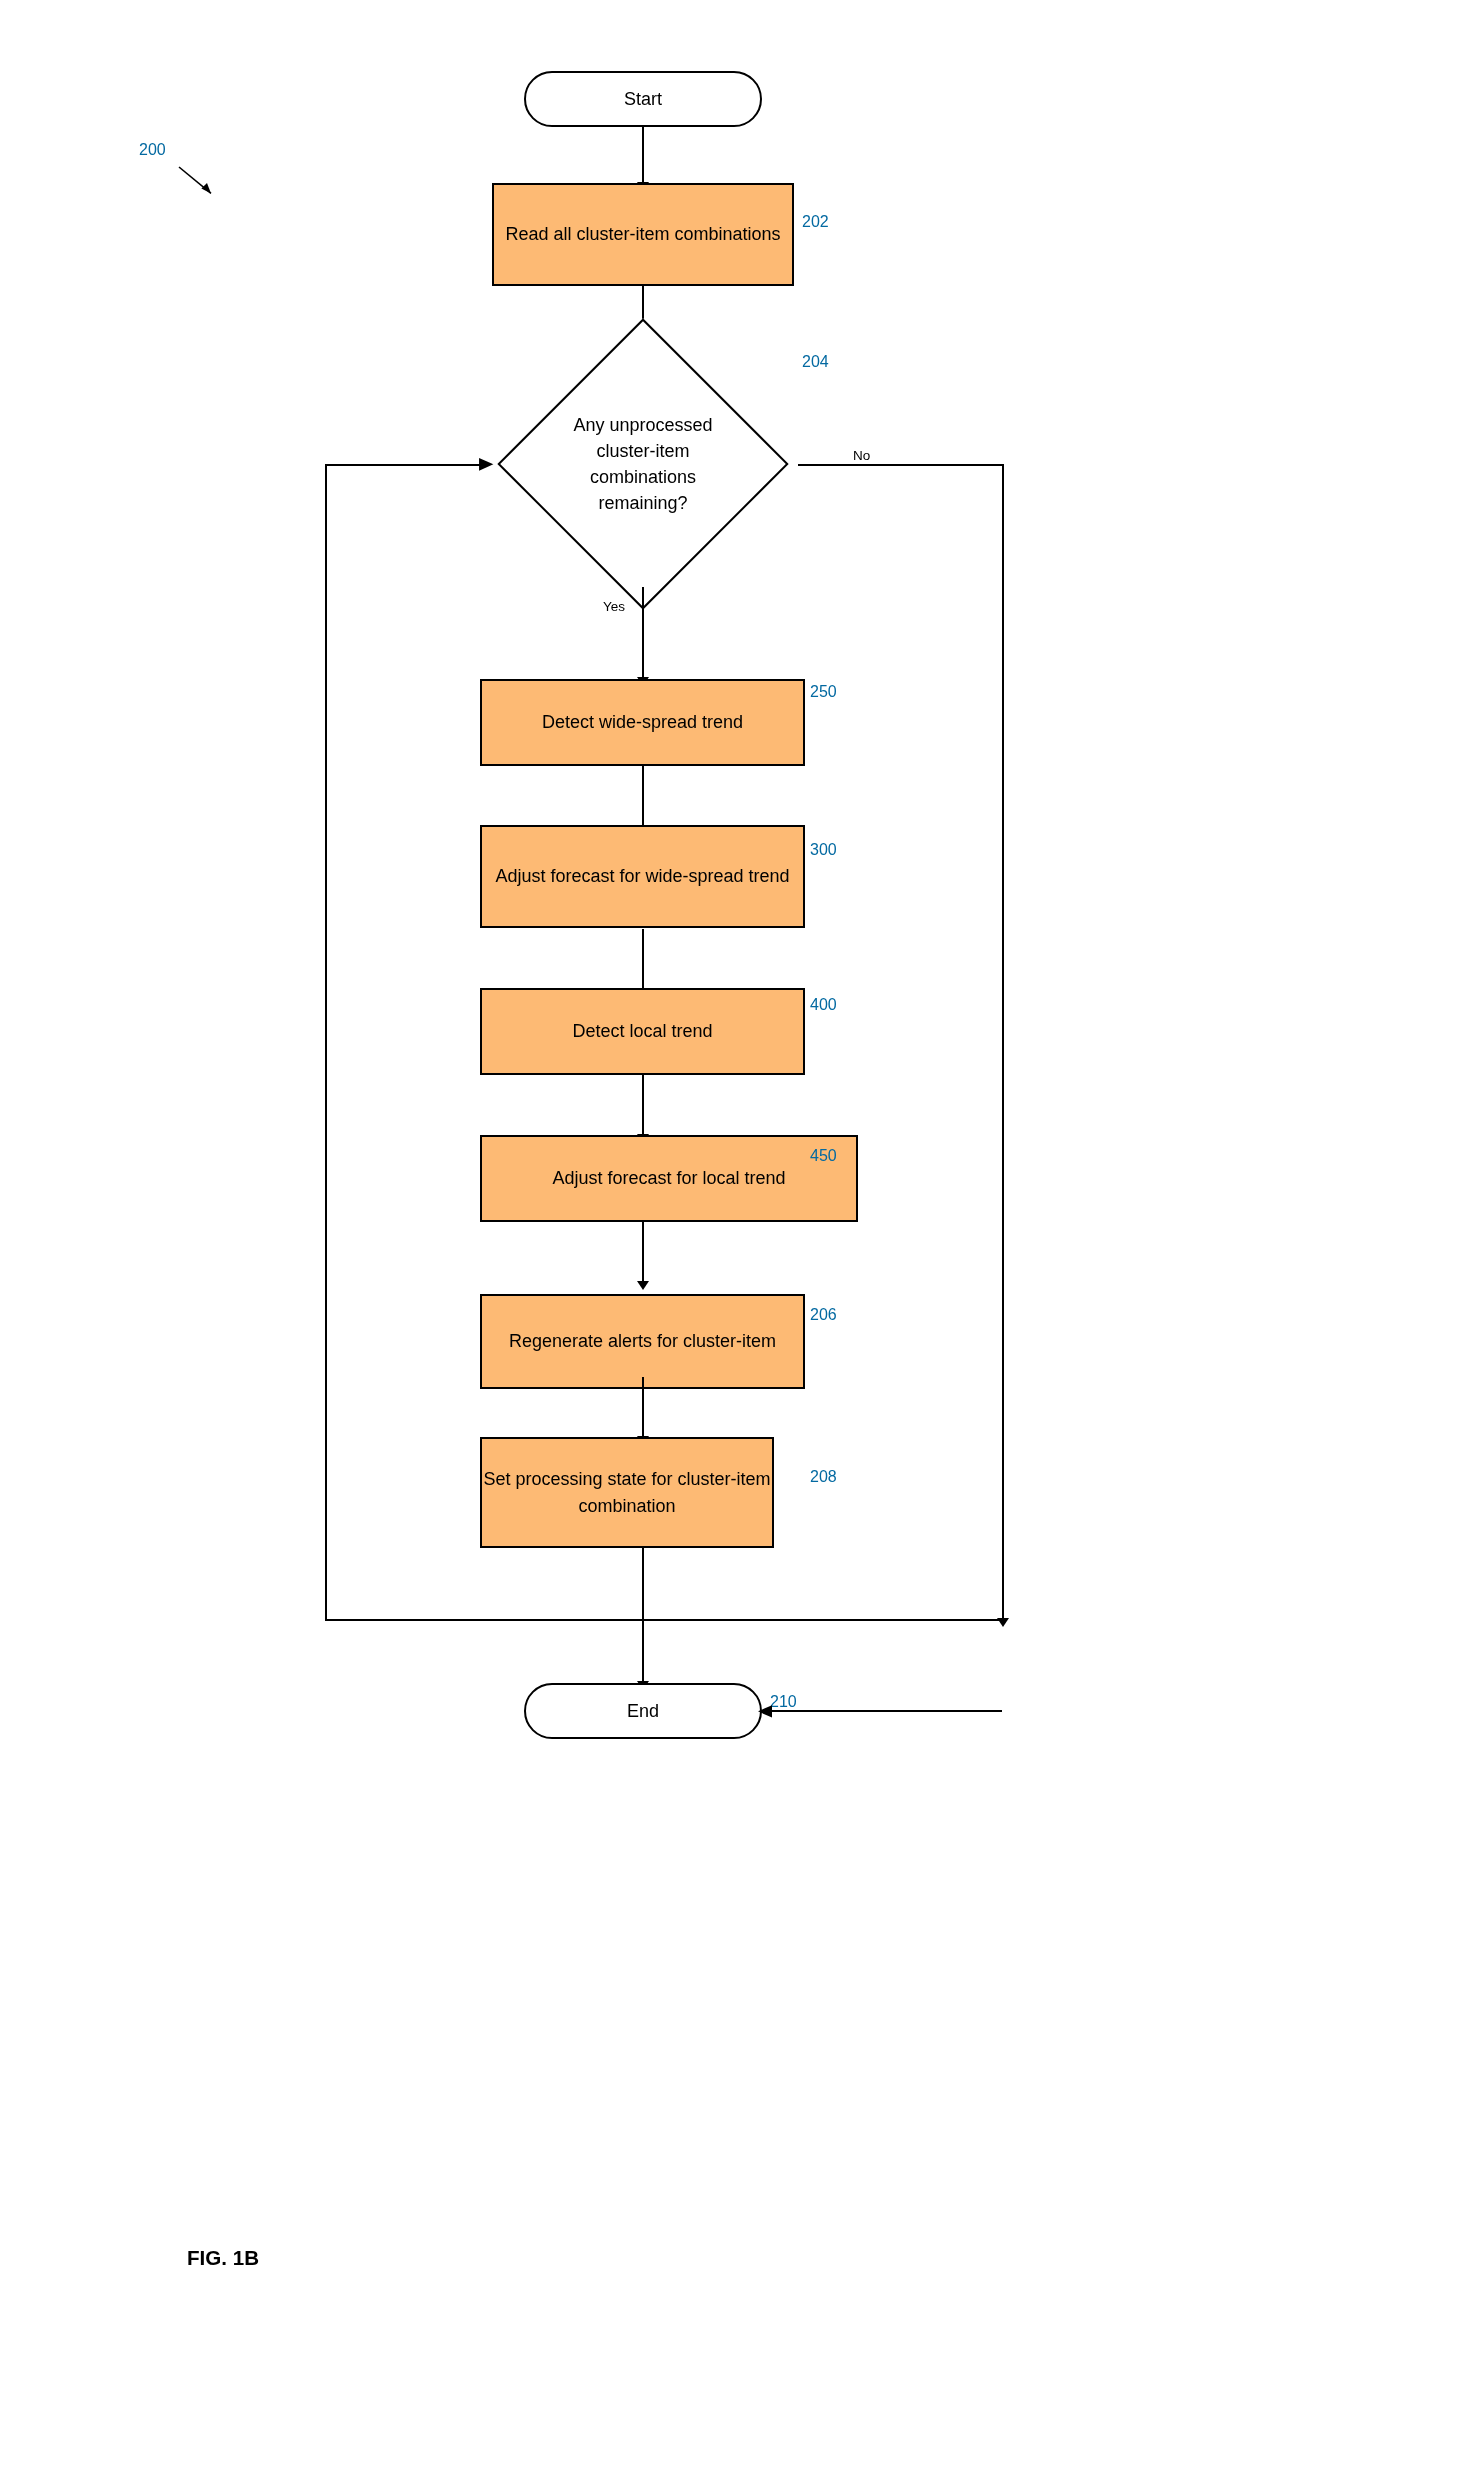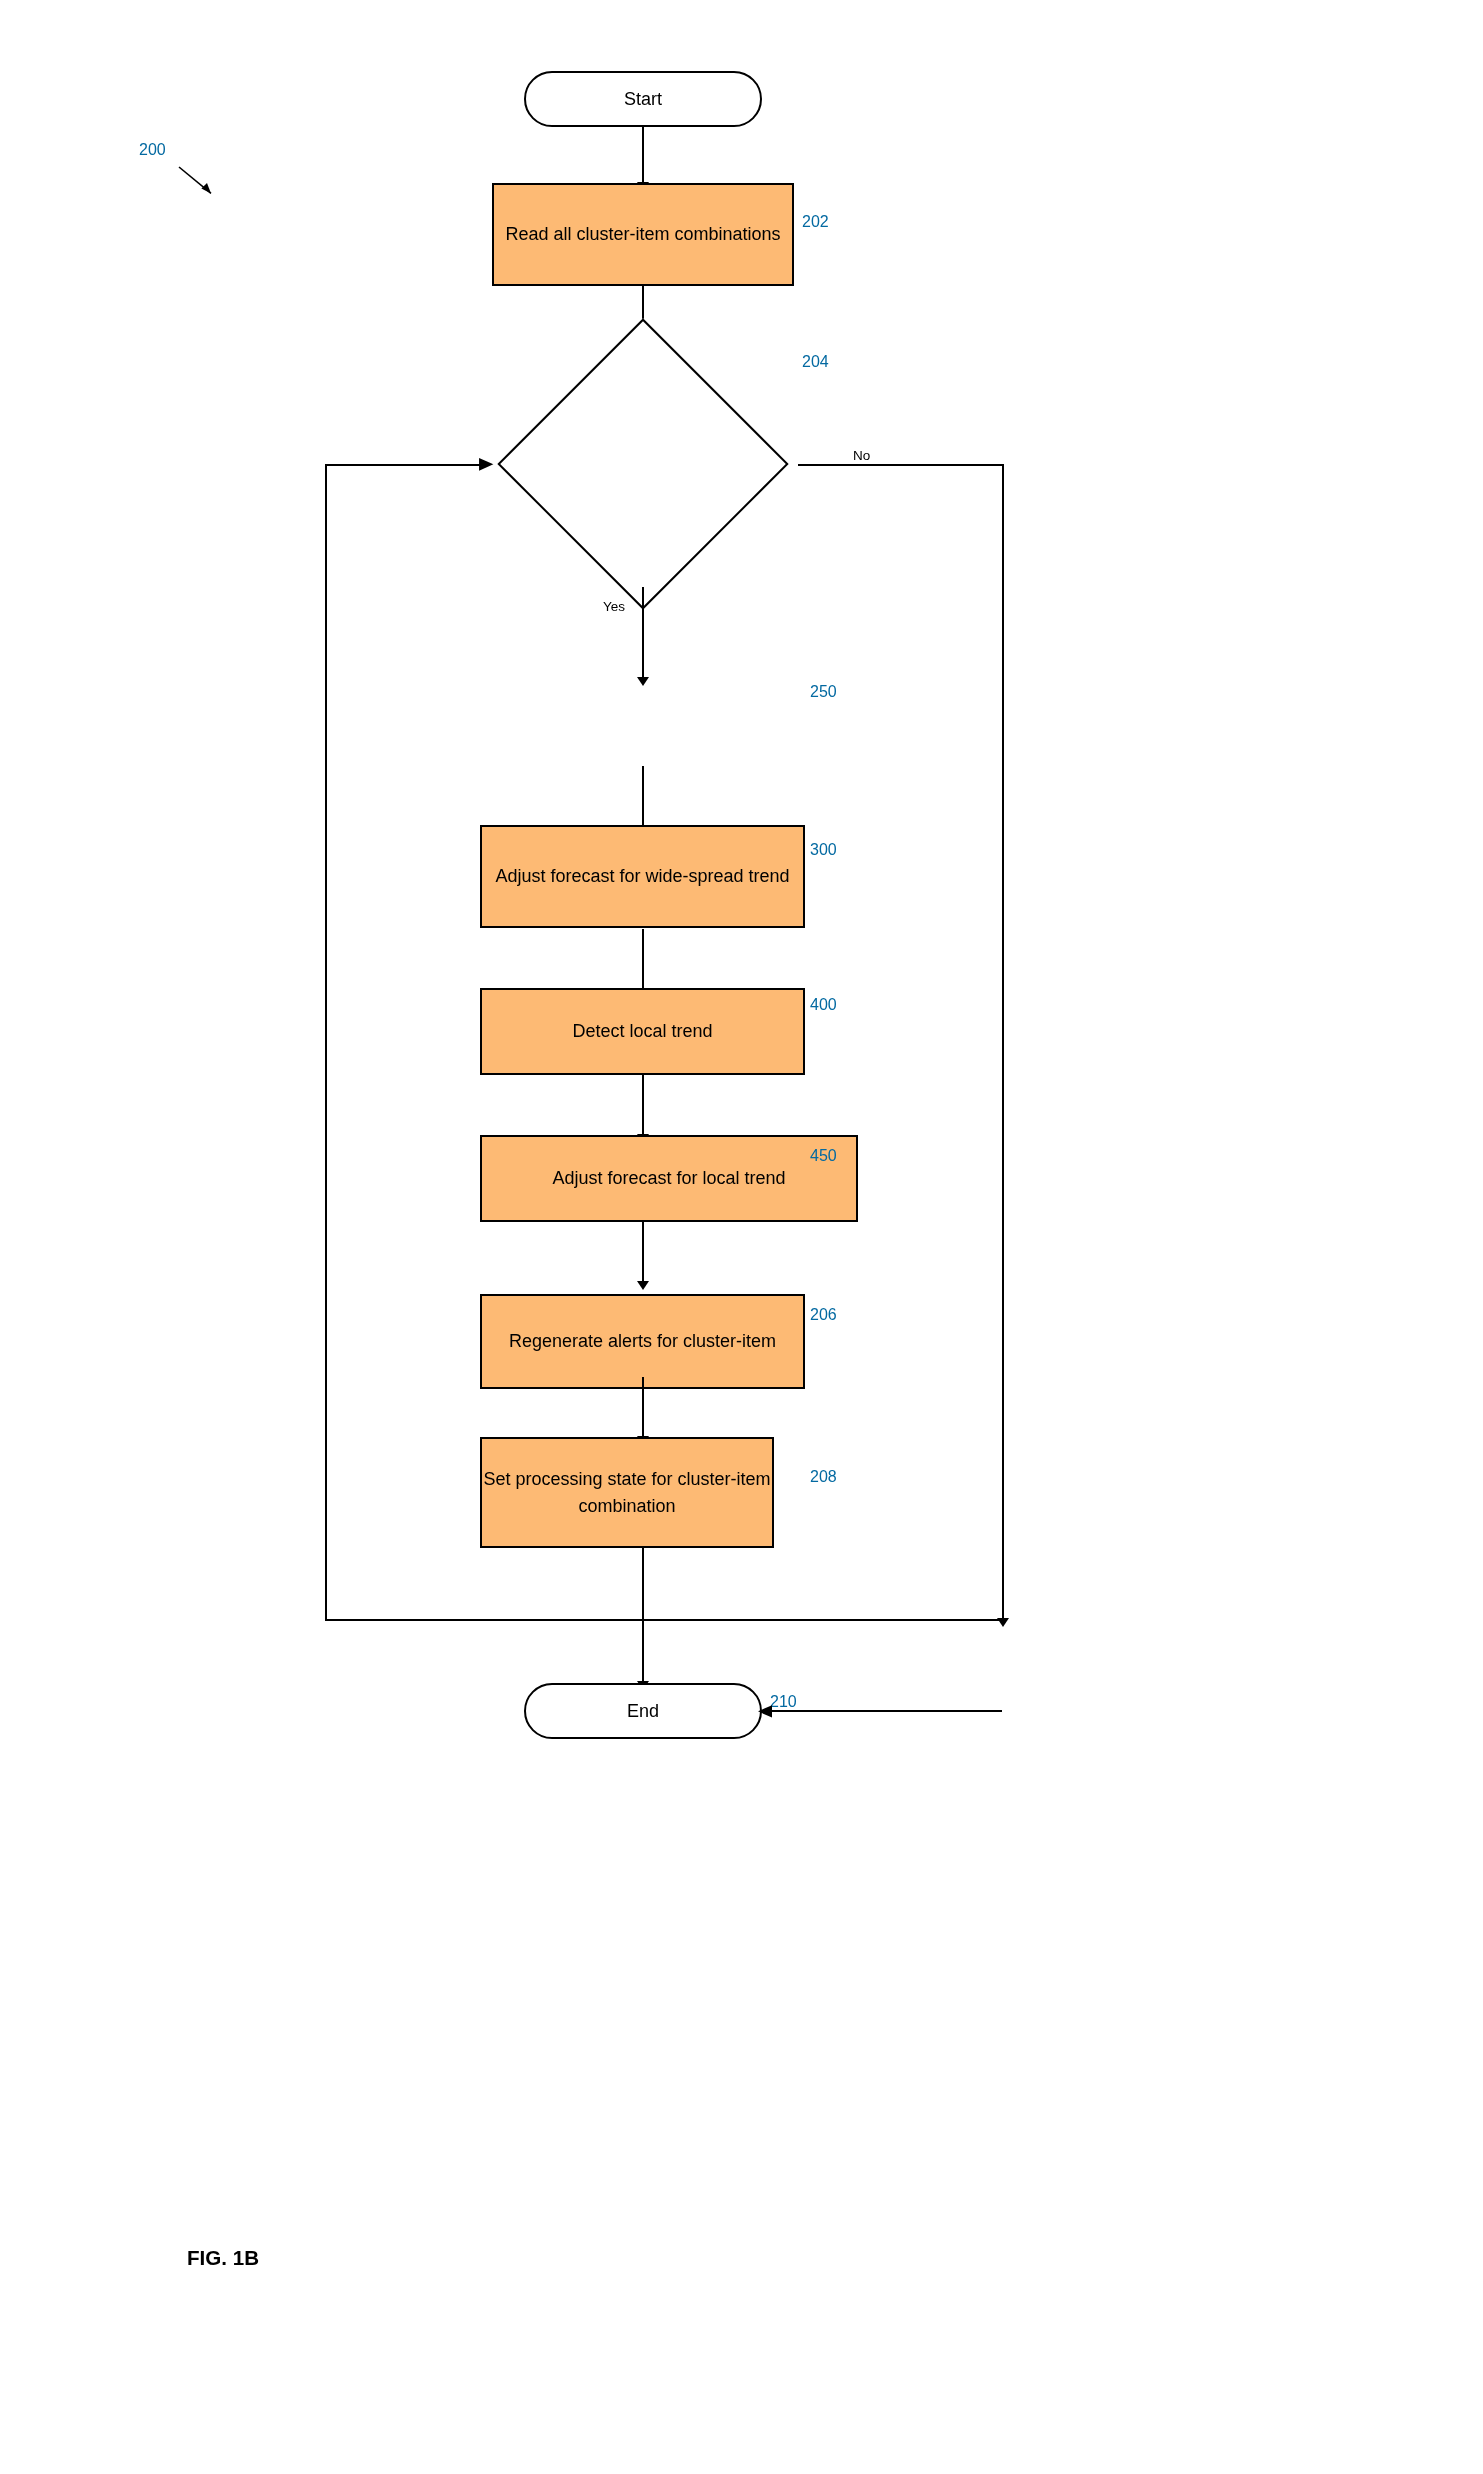--- a/index.html
+++ b/index.html
@@ -125,36 +125,46 @@
 cluster-item
 combinations</span>
   </div>
 
   <div class="ref-label" style="left:802px; top:213px;">202</div>
 
   <div class="arrow-v" style="left:642px; top:286px; height:56px;"></div>
 
   <div class="diamond-wrapper" style="left:488px; top:341px; width:310px; height:246px;">
     <div class="diamond"></div>
+    <div class="diamond-text">
+      <span class="shape-text">Any
+unprocessed
+cluster-item
+combinations
+remaining?</span>
+    </div>
   </div>
 
   <div class="ref-label" style="left:802px; top:353px;">204</div>
 
   <div class="label" style="left:603px; top:599px;">Yes</div>
 
   <div class="arrow-v" style="left:642px; top:587px; height:91px;"></div>
 
   <div class="label" style="left:853px; top:448px;">No</div>
 
   <div class="line-h" style="left:798px; top:464px; width:206px;"></div>
 
   <div style="position:absolute; left:1002px; top:464px; width:2px; background:#000; height:1155px;"></div>
 
   <div class="line-h" style="left:643px; top:1619px; width:360px;"></div>
 
+  <div class="shape rect" style="left:480px; top:679px; width:325px; height:87px;">
+    <span class="shape-text">Detect wide-spread trend</span>
+  </div>
 
   <div class="ref-label" style="left:810px; top:683px;">250</div>
 
   <div class="arrow-v" style="left:642px; top:766px; height:60px;"></div>
 
   <div class="shape rect" style="left:480px; top:825px; width:325px; height:103px;">
     <span class="shape-text">Adjust forecast for wide-spread trend</span>
   </div>
 
   <div class="ref-label" style="left:810px; top:841px;text-align:center;">300</div>

